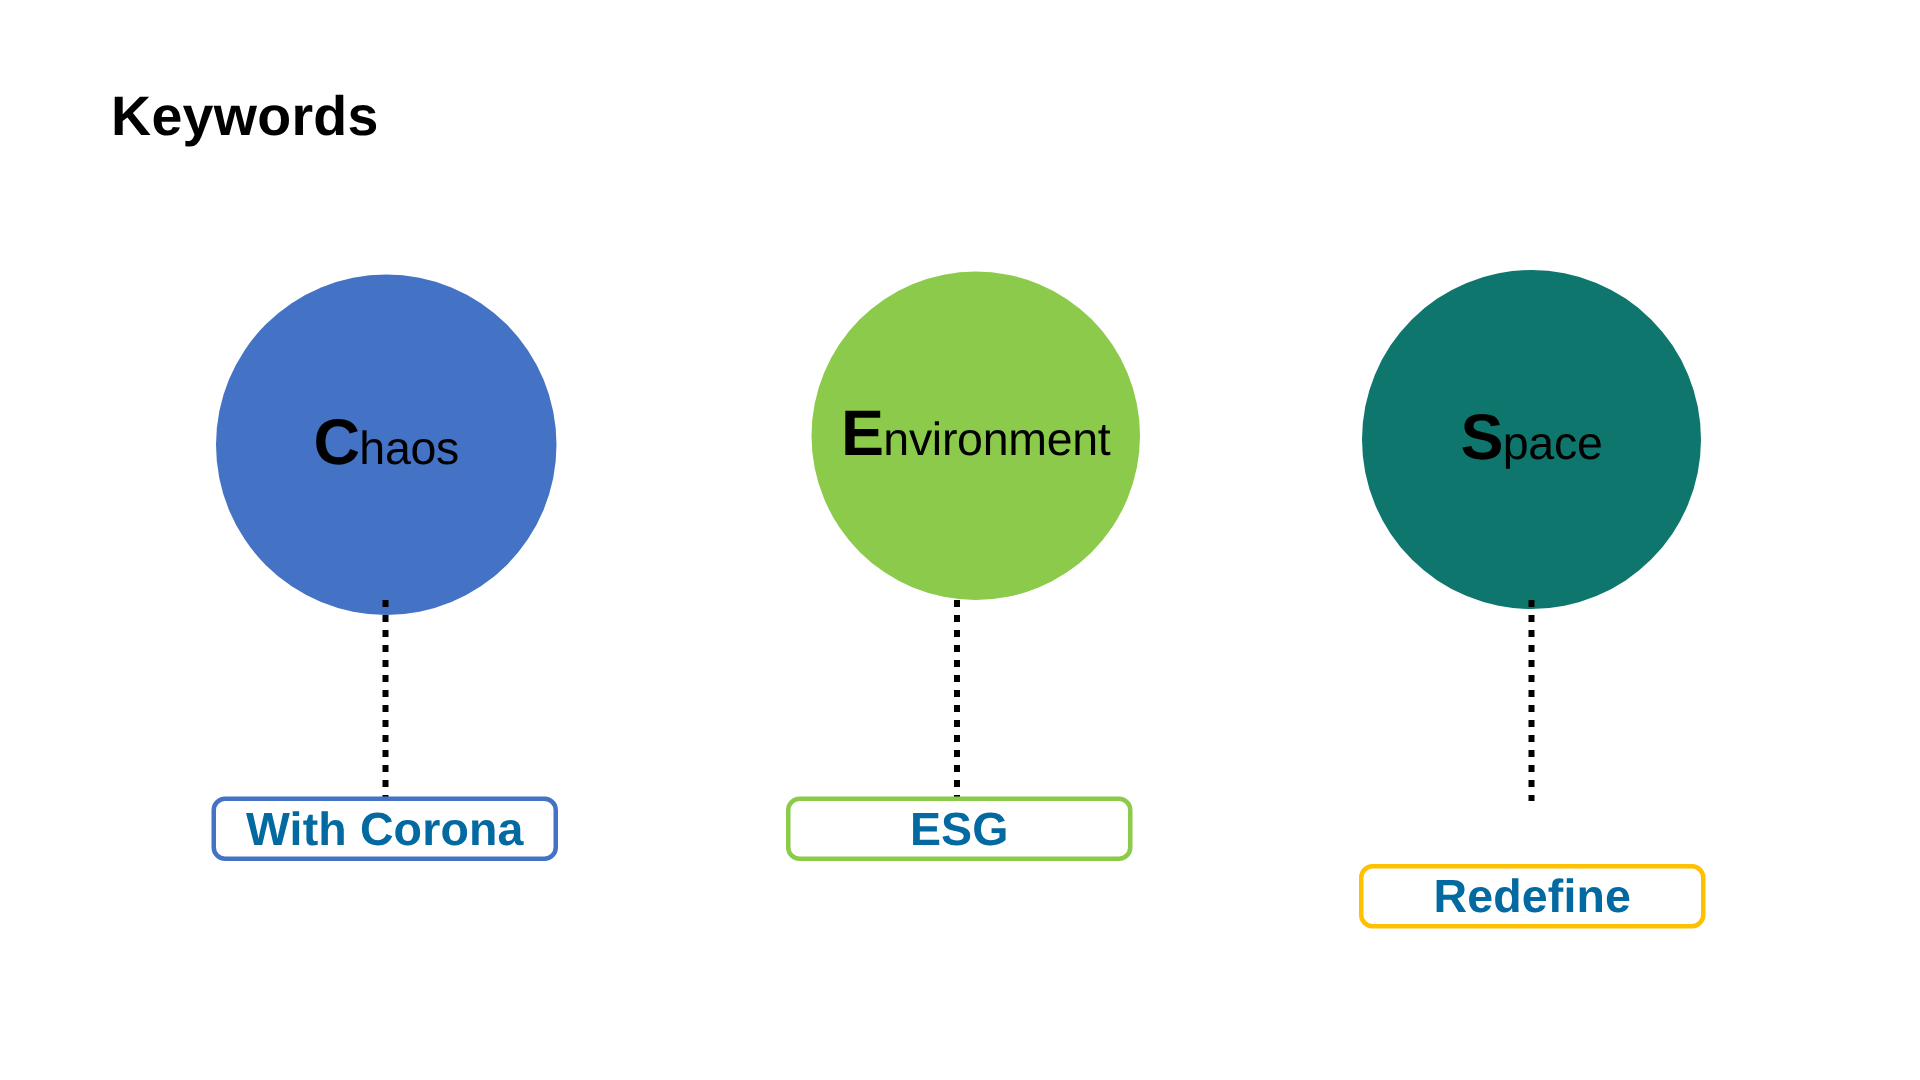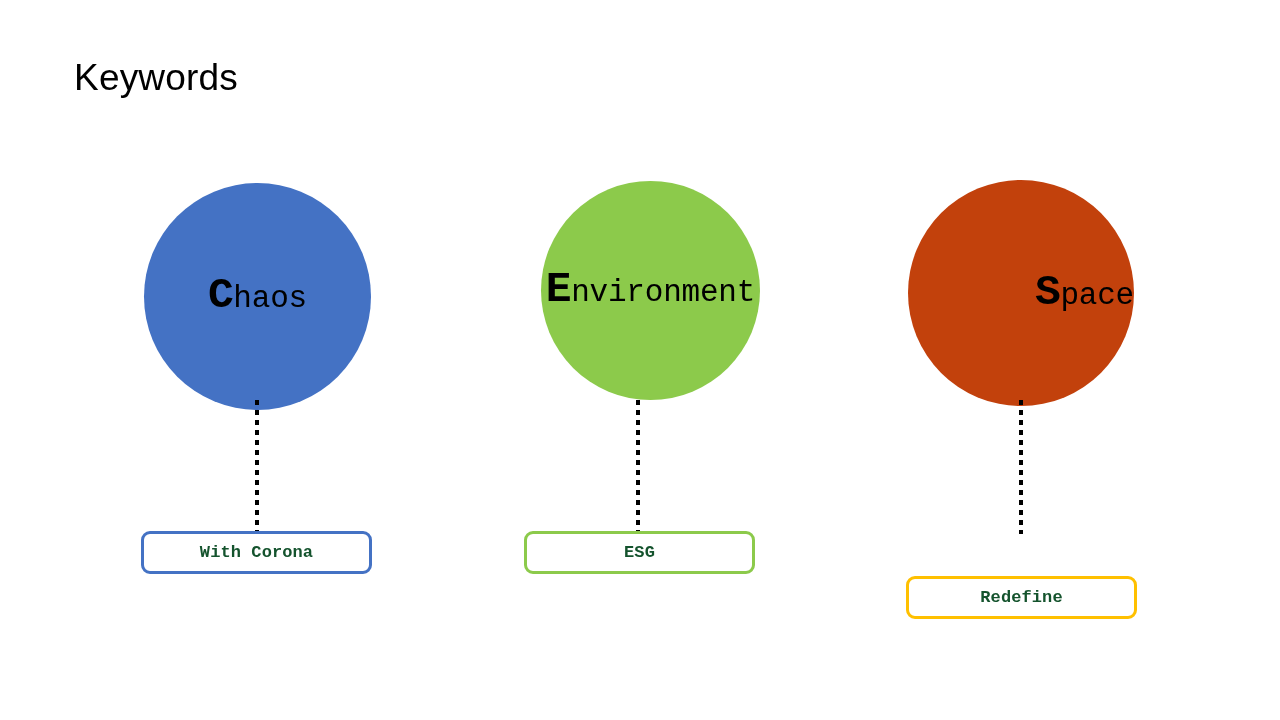--- a/index.html
+++ b/index.html
@@ -21,34 +21,33 @@
     inset: 0;
     background: #ffffff;
   }
 
   
   #page-title {
     position: absolute;
     left: 74px;
     top: 58px;
     font-size: 37px;
-    font-weight: normal;
+    font-weight: bold;
     color: #000000;
     letter-spacing: 0.2px;
     line-height: 1.1;
     white-space: nowrap;
   }
 
   
   .keyword-group {
     position: absolute;
     top: 0;
     height: 716px;
     width: 260px;
-    font-family: Liberation Mono, monospace;
   }
 
   .bubble {
     position: absolute;
     border-radius: 50%;
     display: flex;
     align-items: center;
     justify-content: center;
     box-sizing: border-box;
   }
@@ -91,22 +90,22 @@
     position: absolute;
     box-sizing: border-box;
     background: #ffffff;
     border-style: solid;
     border-width: 3px;
     border-radius: 9px;
     display: flex;
     align-items: center;
     justify-content: center;
     font-weight: bold;
-    font-size: 17px;
-    color: #14532d;
+    font-size: 31px;
+    color: #0369a1;
     white-space: nowrap;
     letter-spacing: 0.1px;
   }
 </style>
 </head>
 <body>
 
 <div id="slide" style="background: rgb(255, 255, 255);">
 
   <div id="page-title">Keywords</div>
@@ -132,21 +131,21 @@
       </span>
     </div>
 
     <div class="connector" style="left:636px; top:400px; height:134px;"></div>
 
     <div class="caption-box" style="left:524px; top:531px; width:231px; height:43px; border-color:#8CCA4B;">ESG</div>
   </div>
 
   <div class="keyword-group" style="left:0px;">
 
-    <div class="bubble" id="bubble-space" style="left: 908px; top: 180px; width: 226px; height: 226px; background: #c2410c; justify-content: flex-end;">
+    <div class="bubble" id="bubble-space" style="left: 908px; top: 180px; width: 226px; height: 226px; background: #0f766e;">
       <span class="bubble-label">
         <span class="initial">S</span><span class="rest">pace</span>
       </span>
     </div>
 
     <div class="connector" style="left:1019px; top:400px; height:134px;"></div>
 
     <div class="caption-box" style="left:906px; top:531px; width:231px; height:43px; border-color:#FFC000;margin-top:45px;">Redefine</div>
   </div>
 

